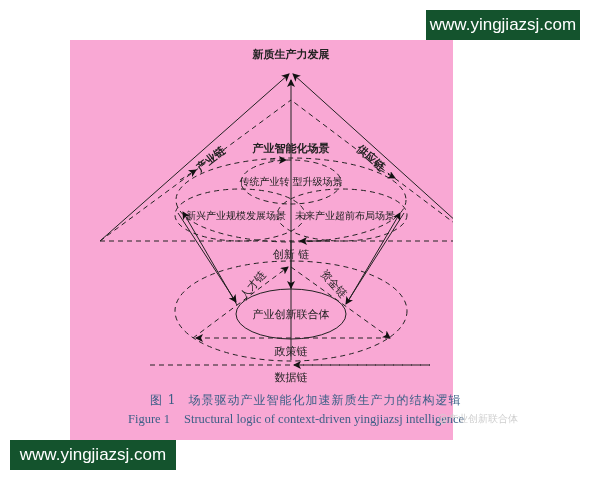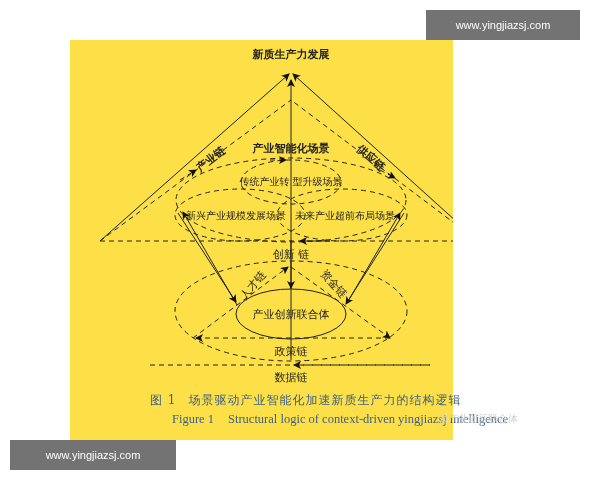--- a/index.html
+++ b/index.html
@@ -1,24 +1,24 @@
 <!DOCTYPE html>
 <html><head>
 <meta charset="utf-8">
 <style>
   html, body { margin:0; padding:0; }
   body { width:600px; height:480px; background:#ffffff; position:relative; overflow:hidden; font-family:"DejaVu Sans", sans-serif; }
-  .figure { position:absolute; left:70px; top:40px; width:383px; height:400px; background:#fde047; }
+  .figure { position:absolute; left:70px; top:40px; width:383px; height:400px; background:#f9a8d4; }
   svg.diagram { position:absolute; left:0; top:0; }
   .lbl { font-family:"DejaVu Sans", sans-serif; fill:#222; }
   .caption-cn { position:absolute; left:120px; top:392px; font-family:"DejaVu Serif", serif; font-size:12px; color:#3c5f87; white-space:nowrap; letter-spacing:1px; }
   .caption-cn .num { margin-right:12px; }
   .caption-en { position:absolute; left:128px; top:410px; font-family:"Liberation Serif", serif; font-size:12.5px; color:#3c5f87; white-space:nowrap; }
-  .caption-en .num { margin-right:14px;margin-left:44px; }
-  .wm { position:absolute; background:#737373; color:#ffffff; font-family:"Liberation Sans", sans-serif; font-size:11px; display:flex; align-items:center; justify-content:center; }
+  .caption-en .num { margin-right:14px; }
+  .wm { position:absolute; background:#14532d; color:#ffffff; font-family:"Liberation Sans", sans-serif; font-size:17px; display:flex; align-items:center; justify-content:center; }
   .wm-top { left:426px; top:10px; width:154px; height:30px; }
   .wm-bottom { left:10px; top:440px; width:166px; height:30px; }
   .weibo { position:absolute; left:438px; top:412px; font-size:10px; color:#cfcfcf; white-space:nowrap; font-family:"DejaVu Sans", sans-serif; }
 </style>
 </head>
 <body>
 
 <div class="figure">
   <svg class="diagram" width="383" height="400" viewBox="70 40 383 400">
     <defs>

